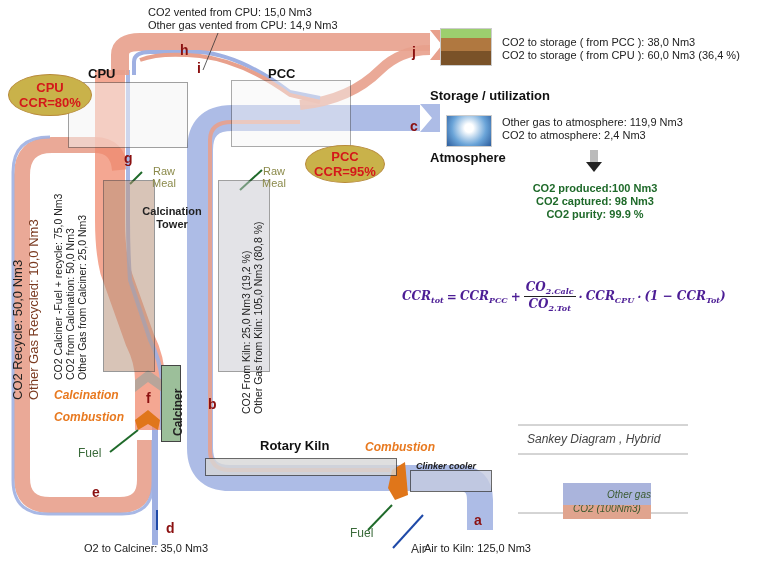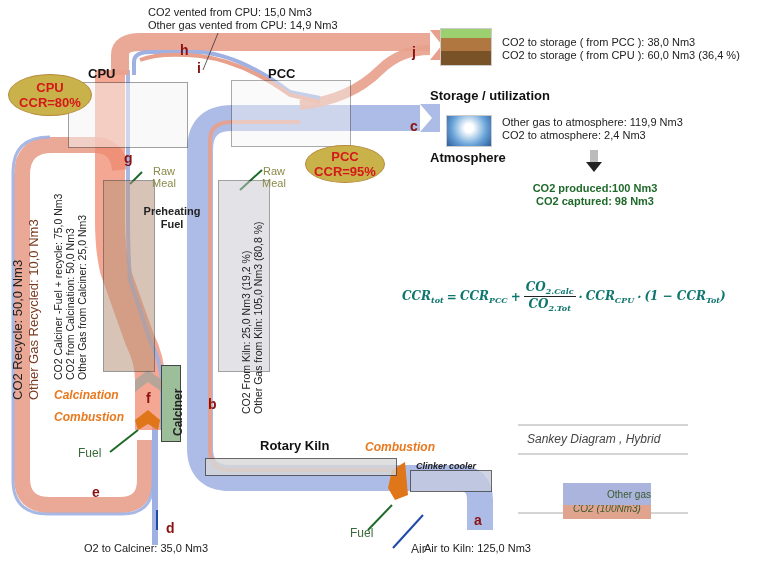--- a/index.html
+++ b/index.html
@@ -8,21 +8,21 @@
   .txt{position:absolute;font-size:11px;line-height:13px;color:#222;white-space:nowrap;}
   .vtxt{position:absolute;font-size:11px;line-height:13px;white-space:nowrap;transform-origin:left top;transform:rotate(-90deg);}
   .lbl{position:absolute;font-weight:bold;font-size:14px;color:#8b1010;}
   .unit-title{position:absolute;font-weight:bold;font-size:13px;color:#111;}
   .ellipse{position:absolute;border-radius:50%;background:#c9b24a;border:1px solid #b88a3a;color:#d4181a;font-weight:bold;font-size:13px;line-height:15px;text-align:center;display:flex;flex-direction:column;justify-content:center;}
   .green{color:#1f6a2a;font-weight:bold;font-size:11px;text-align:center;position:absolute;line-height:13px;}
   .combust{position:absolute;color:#e8791f;font-weight:bold;font-style:italic;font-size:12px;}
   .rawmeal{position:absolute;color:#8b8a4a;font-size:11px;line-height:12px;text-align:center;}
   .equip{position:absolute;border:1px solid #444;background:#f5f5f5;}
   .legend{position:absolute;}
-  .formula{position:absolute;font-family:"DejaVu Serif",serif;font-style:italic;font-weight:bold;font-size:12px;color:#0f766e;display:flex;align-items:center;gap:3px;}
+  .formula{position:absolute;font-family:"DejaVu Serif",serif;font-style:italic;font-weight:bold;font-size:12px;color:#4c1d95;display:flex;align-items:center;gap:3px;}
   .frac{display:inline-flex;flex-direction:column;align-items:center;}
   .frac .num{border-bottom:1px solid #222;padding:0 2px;}
   sub{font-size:8px;}
 </style>
 </head>
 <body>
 
 <svg id="canvas" width="768" height="569">
 
   <path d="M480 530 L480 500 Q480 478 458 478 L230 478 Q200 478 200 448 L200 150 Q200 118 232 118 L420 118" fill="none" stroke="#9fb0e2" stroke-width="26" opacity="0.85"></path>
@@ -74,21 +74,21 @@
 <div class="equip" style="left:410px;top:470px;width:80px;height:20px;background:#c5cbe0;opacity:0.8;"></div>
 <div class="equip" style="left:440px;top:28px;width:50px;height:36px;background:linear-gradient(#9ccf6e 0 25%,#b07840 25% 60%,#7a5228 60%);border-color:#ccc;"></div>
 <div class="equip" style="left:446px;top:115px;width:44px;height:30px;background:radial-gradient(circle at 50% 40%,#fff 0 15%,#6aa4d8 60%,#2c5c9c);border-color:#ccc;"></div>
 
 <div class="unit-title" style="left:88px;top:66px;">CPU</div>
 <div class="unit-title" style="left:268px;top:66px;">PCC</div>
 <div class="unit-title" style="left:430px;top:88px;">Storage / utilization</div>
 <div class="unit-title" style="left:430px;top:150px;">Atmosphere</div>
 <div class="unit-title" style="left:260px;top:438px;">Rotary Kiln</div>
 <div class="txt" style="left:416px;top:460px;font-size:9px;font-weight:bold;font-style:italic;">Clinker cooler</div>
-<div class="txt" style="left:142px;top:205px;width:60px;white-space:normal;text-align:center;font-weight:bold;font-size:11px;">Preheating Fuel</div>
+<div class="txt" style="left:142px;top:205px;width:60px;white-space:normal;text-align:center;font-weight:bold;font-size:11px;">Calcination Tower</div>
 <div class="vtxt" style="left:172px;top:436px;font-weight:bold;font-size:12px;">Calciner</div>
 
 <div class="ellipse" style="left:8px;top:74px;width:82px;height:40px;">
   <span>CPU</span>
   <span>CCR=80%</span>
 </div>
 <div class="ellipse" style="left:305px;top:145px;width:78px;height:36px;">
   <span>PCC</span>
   <span>CCR=95%</span>
 </div>
@@ -137,20 +137,21 @@
 <div class="vtxt" style="left:240px;top:414px;font-size:10.5px;line-height:12px;">
   <div>CO2 From Kiln: 25,0 Nm3 (19,2 %)</div>
   <div>Other Gas from Kiln: 105,0 Nm3 (80,8 %)</div>
 </div>
 <div class="txt" style="left:84px;top:542px;">O2 to Calciner: 35,0 Nm3</div>
 <div class="txt" style="left:424px;top:542px;">Air to Kiln: 125,0 Nm3</div>
 
 <div class="green" style="left:525px;top:182px;width:140px;">
   <div>CO2 produced:100 Nm3</div>
   <div>CO2 captured: 98 Nm3</div>
+  <div>CO2 purity: 99.9 %</div>
 </div>
 
 <div class="formula" style="left:402px;top:280px;">
   <span><span>CCR</span><sub>tot</sub></span>
   <span>=</span>
   <span><span>CCR</span><sub>PCC</sub></span>
   <span>+</span>
   <span class="frac">
     <span class="num"><span>CO</span><sub>2.Calc</sub></span>
     <span class="den"><span>CO</span><sub>2.Tot</sub></span>
@@ -159,14 +160,14 @@
   <span><span>CCR</span><sub>CPU</sub></span>
   <span>·</span>
   <span><span>(1 − CCR</span><sub>Tot</sub><span>)</span></span>
 </div>
 
 <div class="txt" style="left:527px;top:433px;font-style:italic;font-size:12px;color:#444;">Sankey Diagram , Hybrid</div>
 <div class="legend" style="left:563px;top:461px;width:88px;height:22px;background:#e0a48e;display:flex;align-items:center;justify-content:center;margin-top:36px;">
   <span style="font-style:italic;font-size:10px;color:#3a5a30;">CO2 (100Nm3)</span>
 </div>
 <div class="legend" style="left:563px;top:483px;width:88px;height:22px;background:#aab4dc;display:flex;align-items:center;justify-content:center;">
-  <span style="font-size:10px;color:#3a5a30;margin-left:44px;">Other gas</span>
+  <span style="font-style:italic;font-size:10px;color:#3a5a30;margin-left:44px;">Other gas</span>
 </div>
 
 </body></html>

